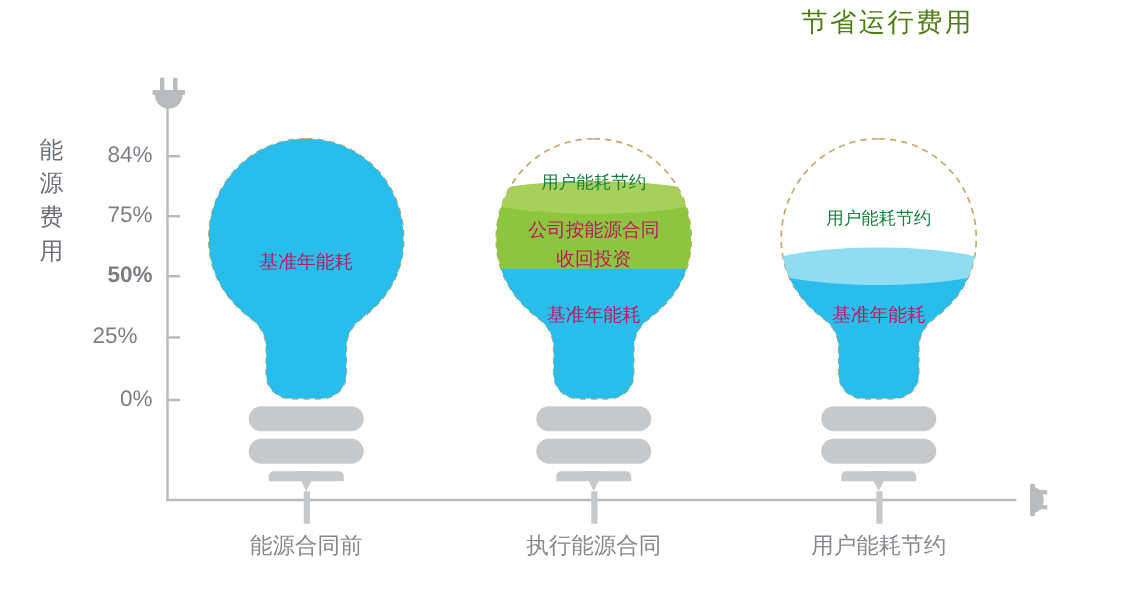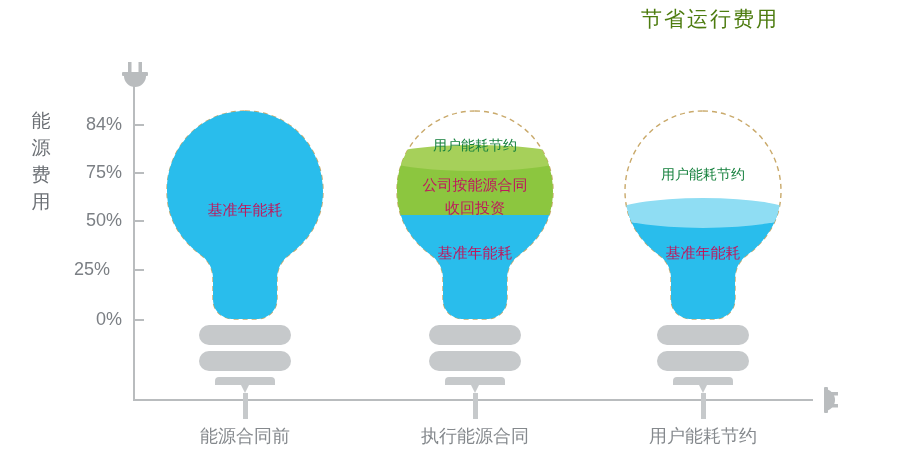--- a/index.html
+++ b/index.html
@@ -203,21 +203,21 @@
     <span>用</span>
   </div>
 
   <div class="tick" style="top:124px"></div>
   <div class="tick-label" style="top:124px; right:778px; text-align:right; width:60px;">84%</div>
 
   <div class="tick" style="top:172px"></div>
   <div class="tick-label" style="top:172px; right:778px; text-align:right; width:60px;">75%</div>
 
   <div class="tick" style="top:220px"></div>
-  <div class="tick-label" style="top:220px; right:778px; text-align:right; width:60px;">50%</div>
+  <div class="tick-label" style="top:220px; right:778px; text-align:right; width:60px;font-weight:bold;">50%</div>
 
   <div class="tick" style="top:269px"></div>
   <div class="tick-label" style="top:269px; right:778px; text-align:center; width:60px;">25%</div>
 
   <div class="tick" style="top:319px"></div>
   <div class="tick-label" style="top:319px; right:778px; text-align:right; width:60px;">0%</div>
 
   <svg class="plug-top" viewBox="0 0 30 26">
     <rect x="8" y="0" width="3.5" height="11" fill="#b9bcbe"></rect>
     <rect x="18.5" y="0" width="3.5" height="11" fill="#b9bcbe"></rect>

